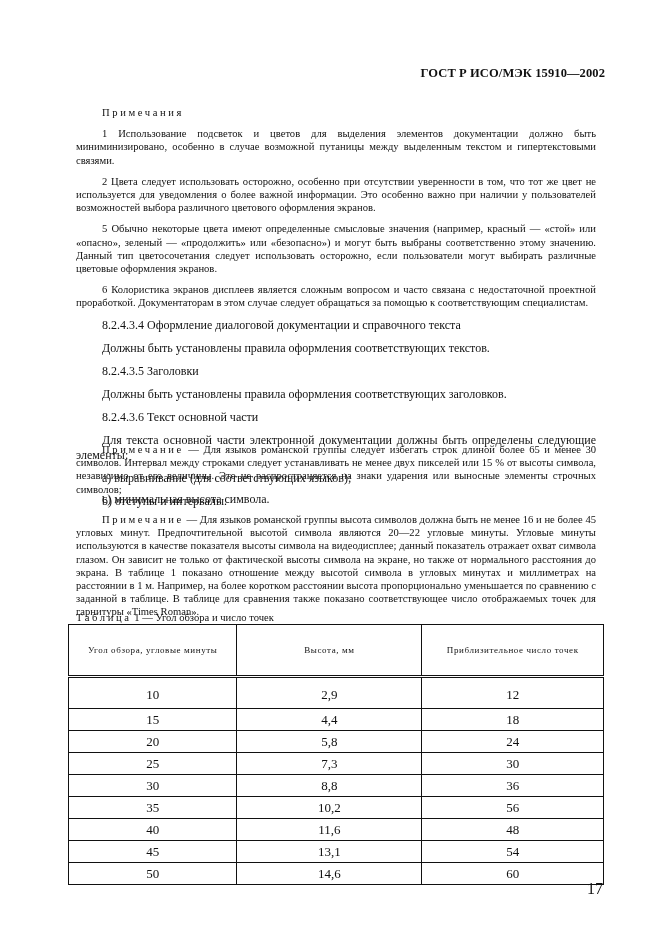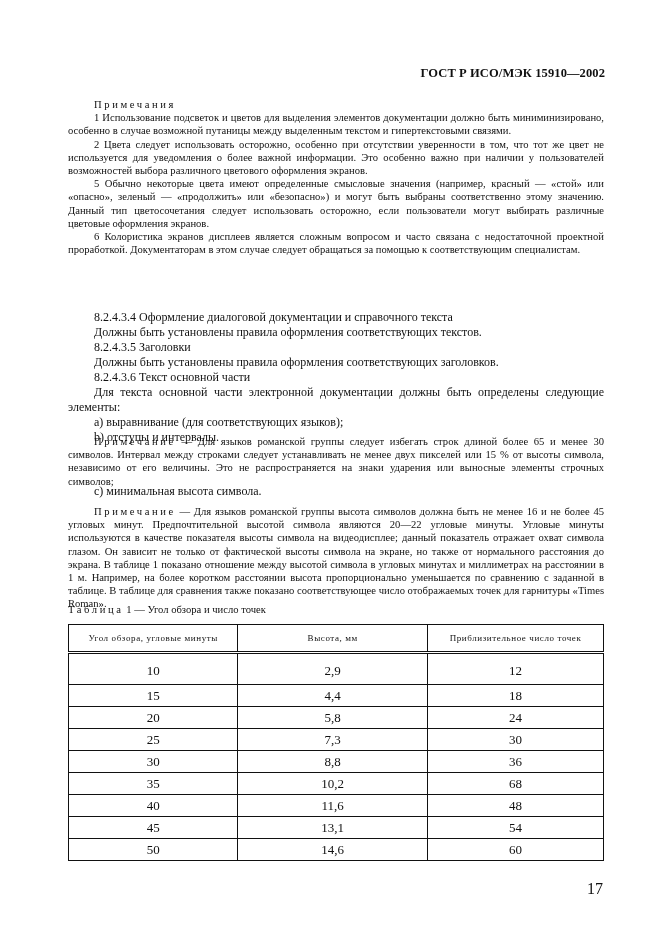--- a/index.html
+++ b/index.html
@@ -15,33 +15,33 @@
   }
   .body-text {
     position: absolute; left: 62px; width: 536px;
   }
   .small {
     font-size: 10.6px; line-height: 13.2px; text-align: justify;
   }
   .normal {
     font-size: 12px; line-height: 15px; text-align: justify;
   }
-  .p { margin: 0; text-indent: 26px; }
+  .p { margin: 8px; text-indent: 26px; }
   .p.noind { text-indent: 0; }
   .spaced { letter-spacing: 2.6px; }
   .table {
     position: absolute; left: 62px; top: 624px; width: 536px;
     border-collapse: collapse;
     font-size: 10.6px;
   }
   .table th {
     font-weight: normal; font-size: 9px; letter-spacing: 0.6px;
     height: 26px; border: 1px solid #111;
     border-bottom: 3px double #111;
-    text-align: center; padding: 0;
+    text-align: center; padding: 12px;
   }
   .table td {
     height: 21px; border: 1px solid #111; text-align: center; padding: 0;
     font-size: 13px;
   }
   .table td.firstrow { height: 26px; padding-top: 4px; }
   .col1 { width: 178px; }
   .col2 { width: 200px; }
   .col3 { width: 182px; }
   .pagenum {
@@ -119,21 +119,21 @@
         <td>30</td>
       </tr>
       <tr>
         <td>30</td>
         <td>8,8</td>
         <td>36</td>
       </tr>
       <tr>
         <td>35</td>
         <td>10,2</td>
-        <td>68</td>
+        <td>56</td>
       </tr>
       <tr>
         <td>40</td>
         <td>11,6</td>
         <td>48</td>
       </tr>
       <tr>
         <td>45</td>
         <td>13,1</td>
         <td>54</td>

